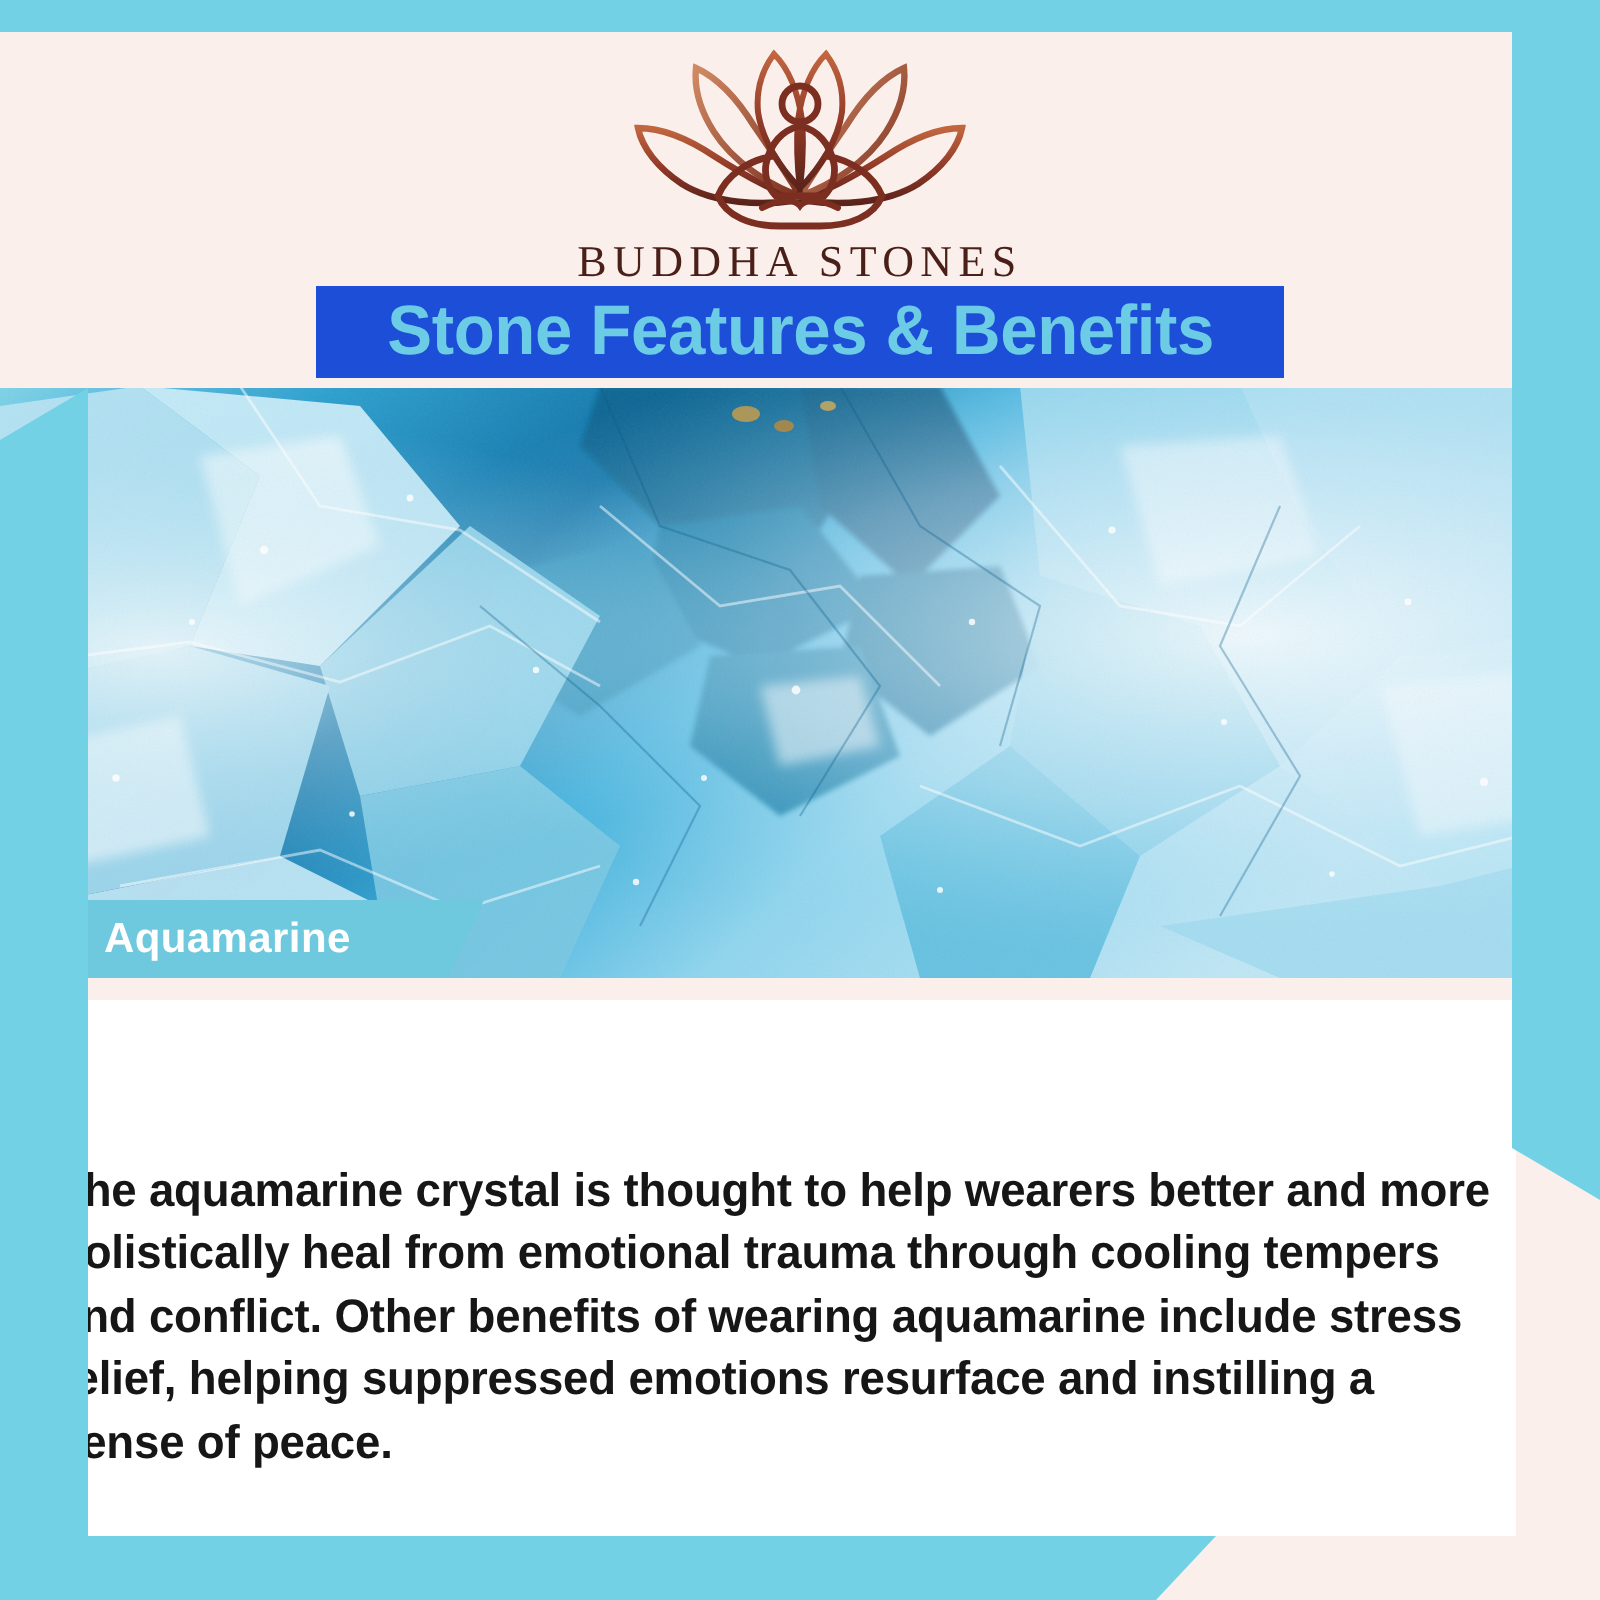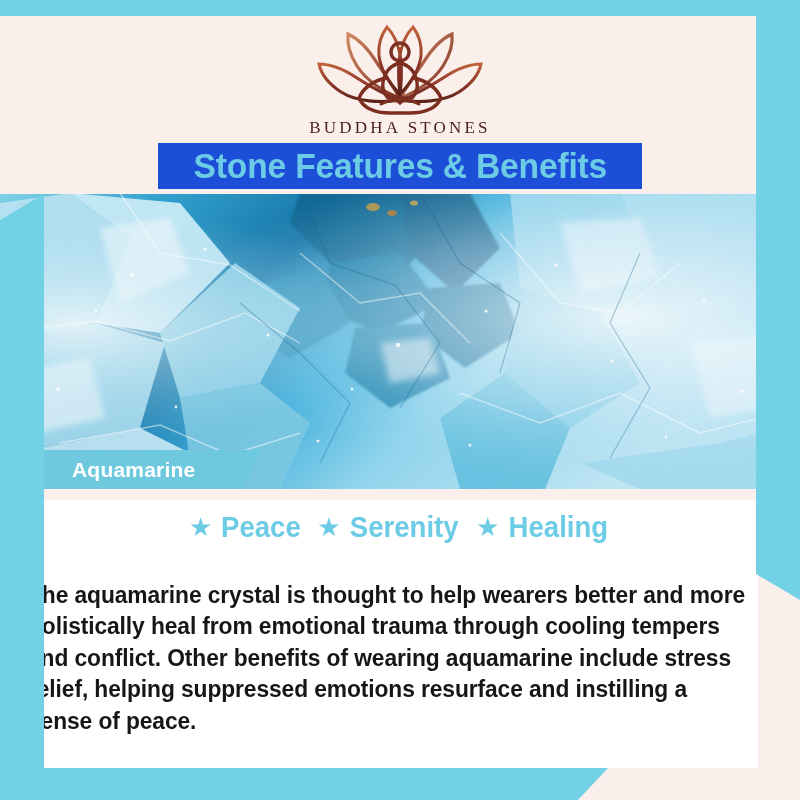--- a/index.html
+++ b/index.html
@@ -78,21 +78,21 @@
     text-align: center;
   }
   .logo-mark {
     display: block;
     margin: 0 auto;
   }
   .logo-wordmark {
     display: block;
     margin-top: 2px;
     font-family: "Liberation Serif", "DejaVu Serif", serif;
-    font-size: 17px;
+    font-size: 22px;
     letter-spacing: 3.2px;
     color: #4a1f18;
     text-align: center;
   }
 
   .title-plate {
     position: absolute;
     left: 158px;
     top: 143px;
     width: 484px;
@@ -135,21 +135,20 @@
     position: absolute;
     left: 0;
     top: 450px;
     width: 242px;
     height: 39px;
     background: #6fc9de;
     clip-path: polygon(0 0, 100% 0, calc(100% - 18px) 100%, 0 100%);
     display: flex;
     align-items: center;
     z-index: 5;
-    margin-left: 20px;
   }
   .stone-banner-label {
     margin-left: 52px;
     color: #ffffff;
     font-size: 21px;
     font-weight: bold;
     letter-spacing: 0.2px;
   }
 
   
@@ -383,23 +382,20 @@
     </svg>
   </div>
 
   <div class="stone-banner">
     <span class="stone-banner-label">Aquamarine</span>
   </div>
 
   <div class="lower"></div>
   <div class="lower-white"></div>
 
-  <div class="keywords">
-    <span class="kw-star">★</span><span class="kw">Peace</span><span class="kw-star">★</span><span class="kw">Serenity</span><span class="kw-star">★</span><span class="kw">Healing</span>
-  </div>
 
   <p class="body-copy">The aquamarine crystal is thought to help wearers better and more holistically heal from emotional trauma through cooling tempers and conflict. Other benefits of wearing aquamarine include stress relief, helping suppressed emotions resurface and instilling a sense of peace.</p>
 
   <div class="frame-top-bar"></div>
   <div class="frame-right-bar"></div>
   <div class="frame-left-bar"></div>
   <div class="frame-bottom-bar"></div>
 
 </div>
 

